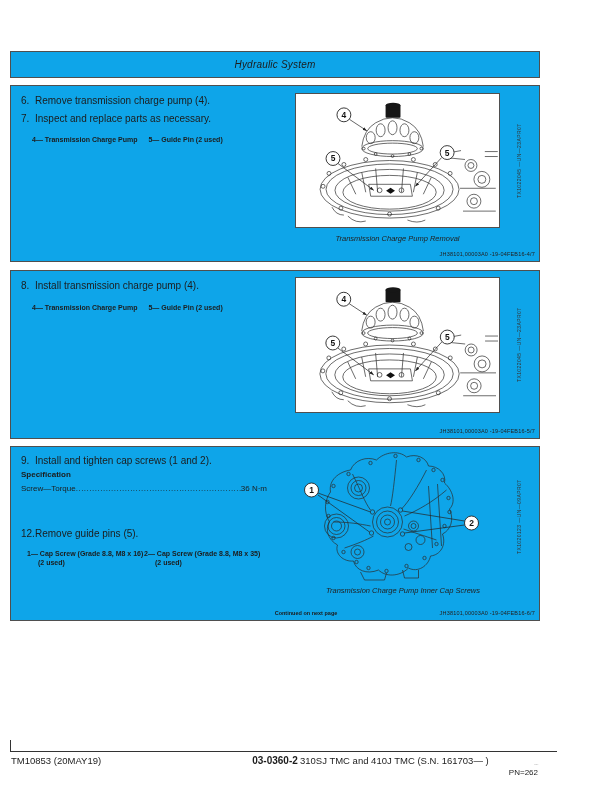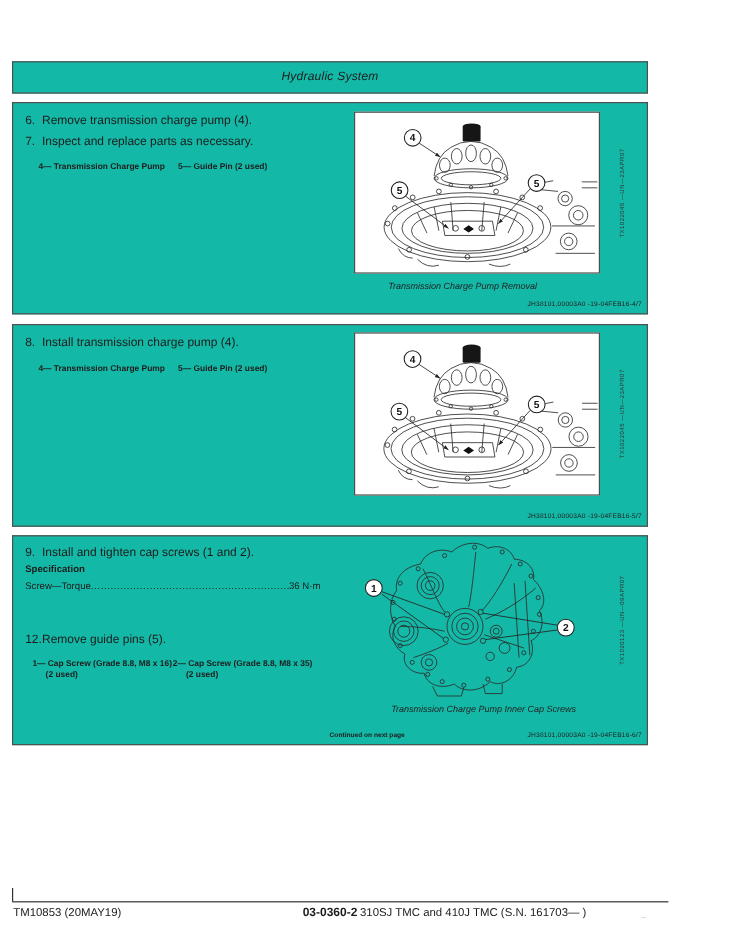--- a/index.html
+++ b/index.html
@@ -1,21 +1,21 @@
 <!DOCTYPE html>
 <html><head>
 <meta charset="utf-8">
 <style>
   html,body{margin:0;padding:0;background:#888;}
   .page{
     position:relative;width:612px;height:792px;background:#ffffff;
     font-family:"Liberation Sans",sans-serif;color:#1c1c1c;overflow:hidden;
     margin:0 auto;
   }
-  .box{position:absolute;border:1px solid #4f4f4f;background:#14b8a6;box-sizing:border-box;}
+  .box{position:absolute;border:1px solid #4f4f4f;background:#0ea5e9;box-sizing:border-box;}
   .header-box{left:10px;top:51px;width:530px;height:27px;display:flex;align-items:center;justify-content:center;}
   .page-title{font-style:italic;font-size:10px;letter-spacing:0.2px;}
   .sec1{left:10px;top:85px;width:530px;height:177px;}
   .sec2{left:10px;top:270px;width:530px;height:169px;}
   .sec3{left:10px;top:446px;width:530px;height:175px;}
   .step{position:absolute;left:10px;display:flex;font-size:10px;line-height:12px;}
   .step .num{min-width:14px;}
   .legend-row{position:absolute;display:flex;gap:11px;font-size:7px;font-weight:bold;white-space:nowrap;}
   .fig-frame{position:absolute;border:1px solid #4f4f4f;background:#fff;box-sizing:border-box;}
   .fig-caption{position:absolute;font-size:7.5px;font-style:italic;text-align:center;color:#222;}
@@ -139,21 +139,21 @@
         <g>
           <circle cx="37" cy="65" r="7" fill="#fff" stroke="#222" stroke-width="0.9"></circle>
           <text class="co" x="37" y="68" text-anchor="middle">5</text>
         </g>
         <g>
           <circle cx="152" cy="59" r="7" fill="#fff" stroke="#222" stroke-width="0.9"></circle>
           <text class="co" x="152" y="62" text-anchor="middle">5</text>
         </g>
       </svg>
     </div>
-    <div class="fig-caption" style="left:272px;top:148px;width:205px;">Transmission Charge Pump Removal</div>
+    <div class="fig-caption" style="left:284px;top:148px;width:205px;">Transmission Charge Pump Removal</div>
     <div class="img-code" style="left:505px;top:7px;height:135px;">TX1022045 —UN—23APR07</div>
     <div class="footnote">JH38101,00003A0 -19-04FEB16-4/7</div>
   </div>
 
   <div class="box sec2">
     <div class="step" style="top:9px;">
       <span class="num">8.</span>
       <span>Install transmission charge pump (4).</span>
     </div>
     <div class="legend-row" style="left:21px;top:33px;">
@@ -349,14 +349,15 @@
     <div class="continued">Continued on next page</div>
     <div class="footnote">JH38101,00003A0 -19-04FEB16-6/7</div>
   </div>
 
   <div class="footer-tick"></div>
   <div class="footer-rule"></div>
   <div class="footer-left">TM10853 (20MAY19)</div>
   <div class="footer-center">03-0360-2</div>
   <div class="footer-right">310SJ TMC and 410J TMC (S.N. 161703— )</div>
   <div class="tiny-mark">·····</div>
+  <div class="footer-pn">PN=262</div>
 
 </div>
 
 </body></html>

